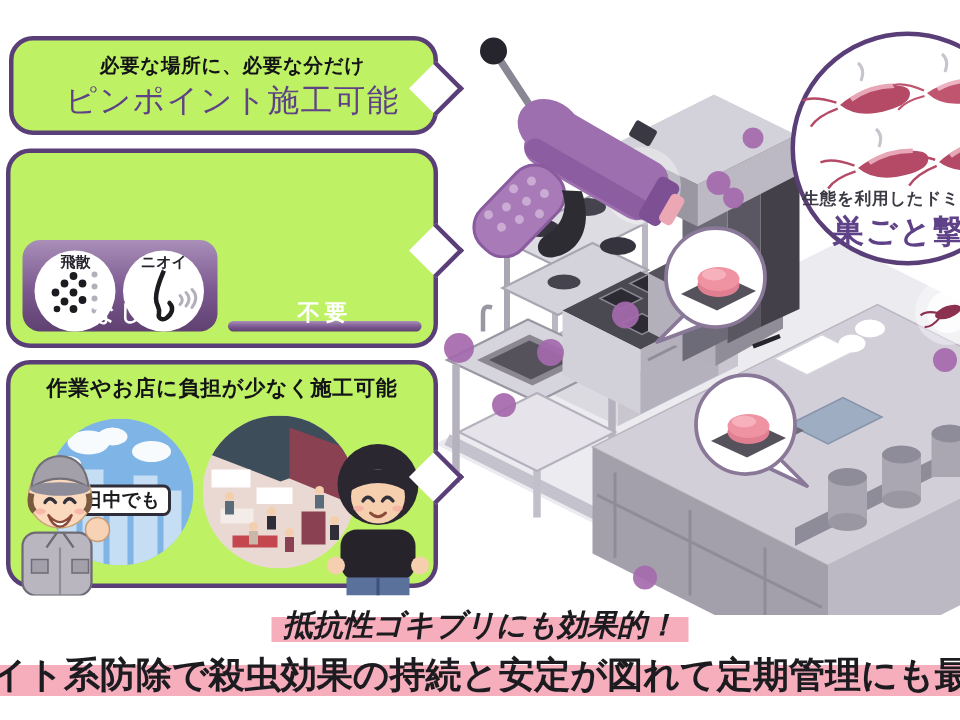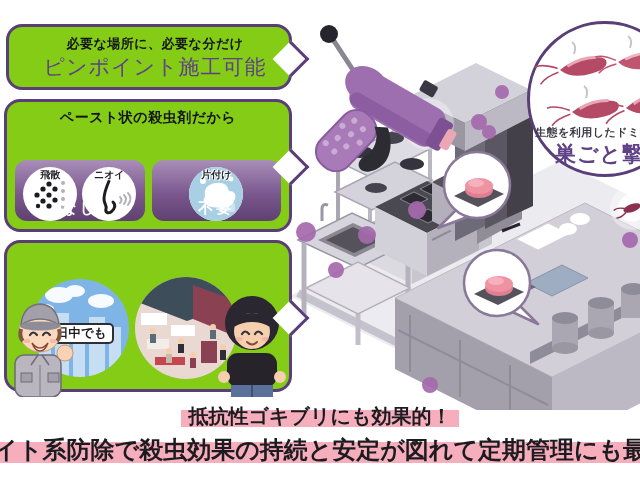--- a/index.html
+++ b/index.html
@@ -1,21 +1,21 @@
 <!DOCTYPE html>
 <html><head>
 <meta charset="utf-8">
 <style>
   * { margin:0; padding:0; box-sizing:border-box; }
   html,body { background:#fff; }
   body { width:640px; height:480px; font-family:"Liberation Sans","DejaVu Sans",sans-serif; }
   .stage { position:relative; width:640px; height:480px; background:#ffffff; overflow:hidden; }
 
   
-  .bubble { position:absolute; background:#84cc16; border:3px solid #5a3e78; border-radius:16px; z-index:20;padding-left:12px; }
+  .bubble { position:absolute; background:#bef264; border:3px solid #5a3e78; border-radius:16px; z-index:20;padding-left:12px; }
   .tip { position:absolute; width:26px; height:26px; background:#fff;
          border-top:3px solid #5a3e78; border-right:3px solid #5a3e78;
          transform:rotate(45deg); z-index:19; }
   .b1 { left:6px;  top:24px;  width:286px; height:66px; }
   .b1 .t1 { right:-15px; top:19px; }
   .b2 { left:4px;  top:99px;  width:288px; height:133px; }
   .b2 .t2 { right:-15px; top:52px; }
   .b3 { left:4px;  top:240px; width:288px; height:152px; }
   .b3 .t3 { right:-15px; top:62px; }
 
@@ -57,21 +57,21 @@
   .nest { position:absolute; left:527px; top:21px; width:156px; height:156px; background:#fff;
           border:3px solid #5a3e78; border-radius:50%; z-index:10; overflow:visible; }
   .nest svg { position:absolute; left:0; top:0; }
   .nest-l1 { position:absolute; left:5px; top:101px; font-size:11px; font-weight:bold; color:#3c3a44;
              white-space:nowrap; letter-spacing:.5px; }
   .nest-l2 { position:absolute; left:25px; top:116px; font-size:21px; font-weight:bold; color:#5f4187;
              white-space:nowrap; letter-spacing:1px; }
 
   
   .f1 { position:absolute; left:0; right:0; top:403px; text-align:center;
-        font-size:20px; font-weight:bold; color:#1c1c20; z-index:30; }
+        font-size:20px; font-weight:bold; color:#1c1c20; z-index:30;font-style:italic; }
   .f2 { position:absolute; top:434px; left:50%; transform:translateX(-50%); white-space:nowrap;
         font-size:24px; font-weight:bold; color:#1c1c20; z-index:30; }
   .hl { background:linear-gradient(180deg, rgba(246,173,188,0) 24%, #f6adbc 24%); padding:0 8px; }
 </style>
 </head>
 <body>
 
 <div class="stage">
 
   <svg class="kitchen" viewBox="0 0 360 410" aria-hidden="true">
@@ -284,21 +284,20 @@
     <div class="nest-l2">巣ごと撃退</div>
   </div>
 
   <div class="bubble b1">
     <div class="b1-line1">必要な場所に、必要な分だけ</div>
     <div class="b1-line2">ピンポイント施工可能</div>
     <span class="tip t1"></span>
   </div>
 
   <div class="bubble b2">
-    <div class="box-hdr">ペースト状の殺虫剤だから</div>
     <div class="panels">
       <div class="panel">
         <div class="pcircles">
           <div class="pc">
             <span class="plabel">飛散</span>
             <svg viewBox="0 0 54 54" aria-hidden="true">
               <g fill="#1c1c20">
                 <circle cx="14" cy="28" r="2.6"></circle>
                   <circle cx="20" cy="22" r="2.6"></circle>
                   <circle cx="20" cy="34" r="2.6"></circle>
@@ -322,38 +321,29 @@
             <svg viewBox="0 0 54 54" aria-hidden="true">
               <path d="M27,14 C24,21 22,27 22,32 C22,37 25,38 24,42 C23,45 26,47 29,45 C33,42 34,38 31,35" fill="none" stroke="#1c1c20" stroke-width="3" stroke-linecap="round"></path>
               <path d="M38,30 q3,3 0,6 M42,28 q4,4 0,9 M46,26 q5,5 0,12" stroke="#b3b0bb" stroke-width="2" fill="none" stroke-linecap="round"></path>
             </svg>
           </div>
         </div>
         <div class="presult">なし</div>
       </div>
       <div class="panel">
         <div class="pcircles">
-          <div class="pc">
-            <span class="plabel">片付け</span>
-            <svg viewBox="0 0 54 54" aria-hidden="true">
-              <rect width="54" height="54" fill="#a8cfe3"></rect>
-              <rect x="30" y="36" width="16" height="9" rx="2" fill="#cfe6f2"></rect>
-              <path d="M16,30 q-2,-12 10,-14 q12,-2 14,8 q8,0 6,8 q-2,8 -12,8 q-14,2 -18,-4 q-3,-4 0,-6 z" fill="#ffffff"></path>
-              <circle cx="14" cy="14" r="3" fill="#ffffff"></circle>
-              <circle cx="42" cy="12" r="2.4" fill="#ffffff"></circle>
-            </svg>
-          </div>
         </div>
         <div class="presult">不要</div>
       </div>
     </div>
     <span class="tip t2"></span>
   </div>
 
   <div class="bubble b3">
+    <div class="box-hdr">作業やお店に負担が少なく施工可能</div>
 
     <div class="scene scene-day">
       <svg width="98" height="98" viewBox="0 0 98 98" aria-hidden="true">
         <rect width="98" height="98" fill="#7fb5e6"></rect>
         <g fill="#ffffff" opacity="0.55">
           <rect x="8" y="44" width="12" height="54"></rect>
           <rect x="24" y="34" width="14" height="64"></rect>
           <rect x="42" y="50" width="12" height="48"></rect>
           <rect x="58" y="38" width="16" height="60"></rect>
           <rect x="78" y="48" width="12" height="50"></rect>

